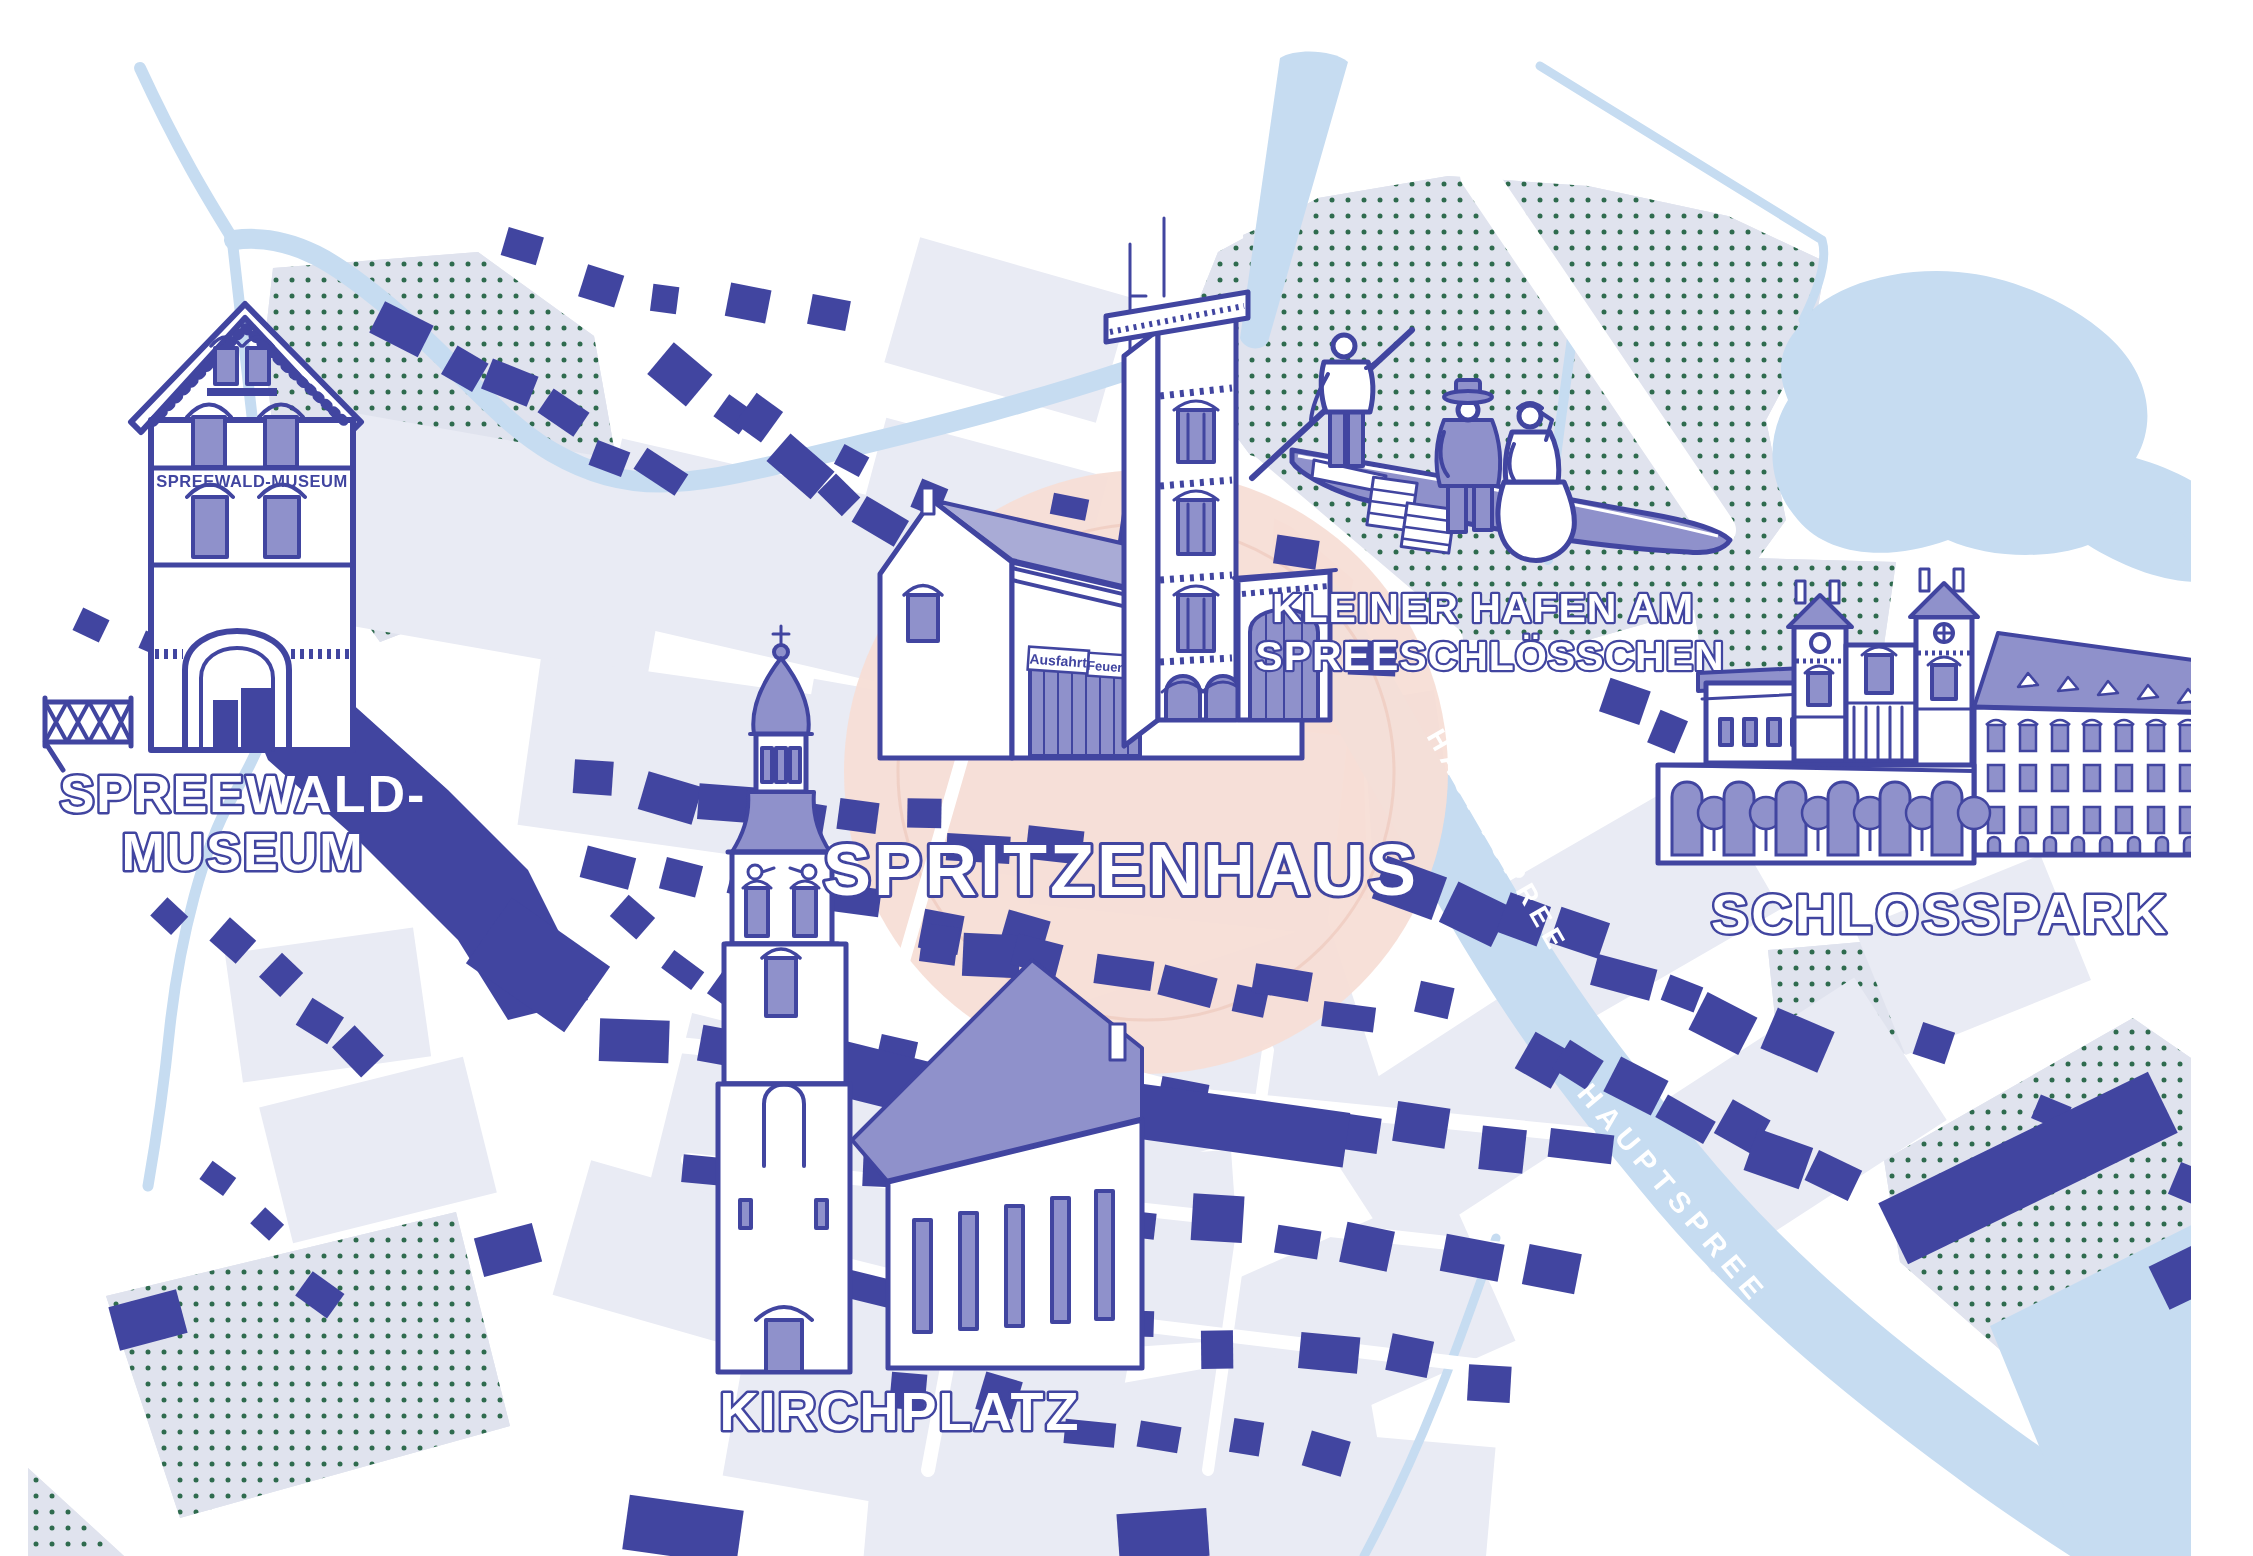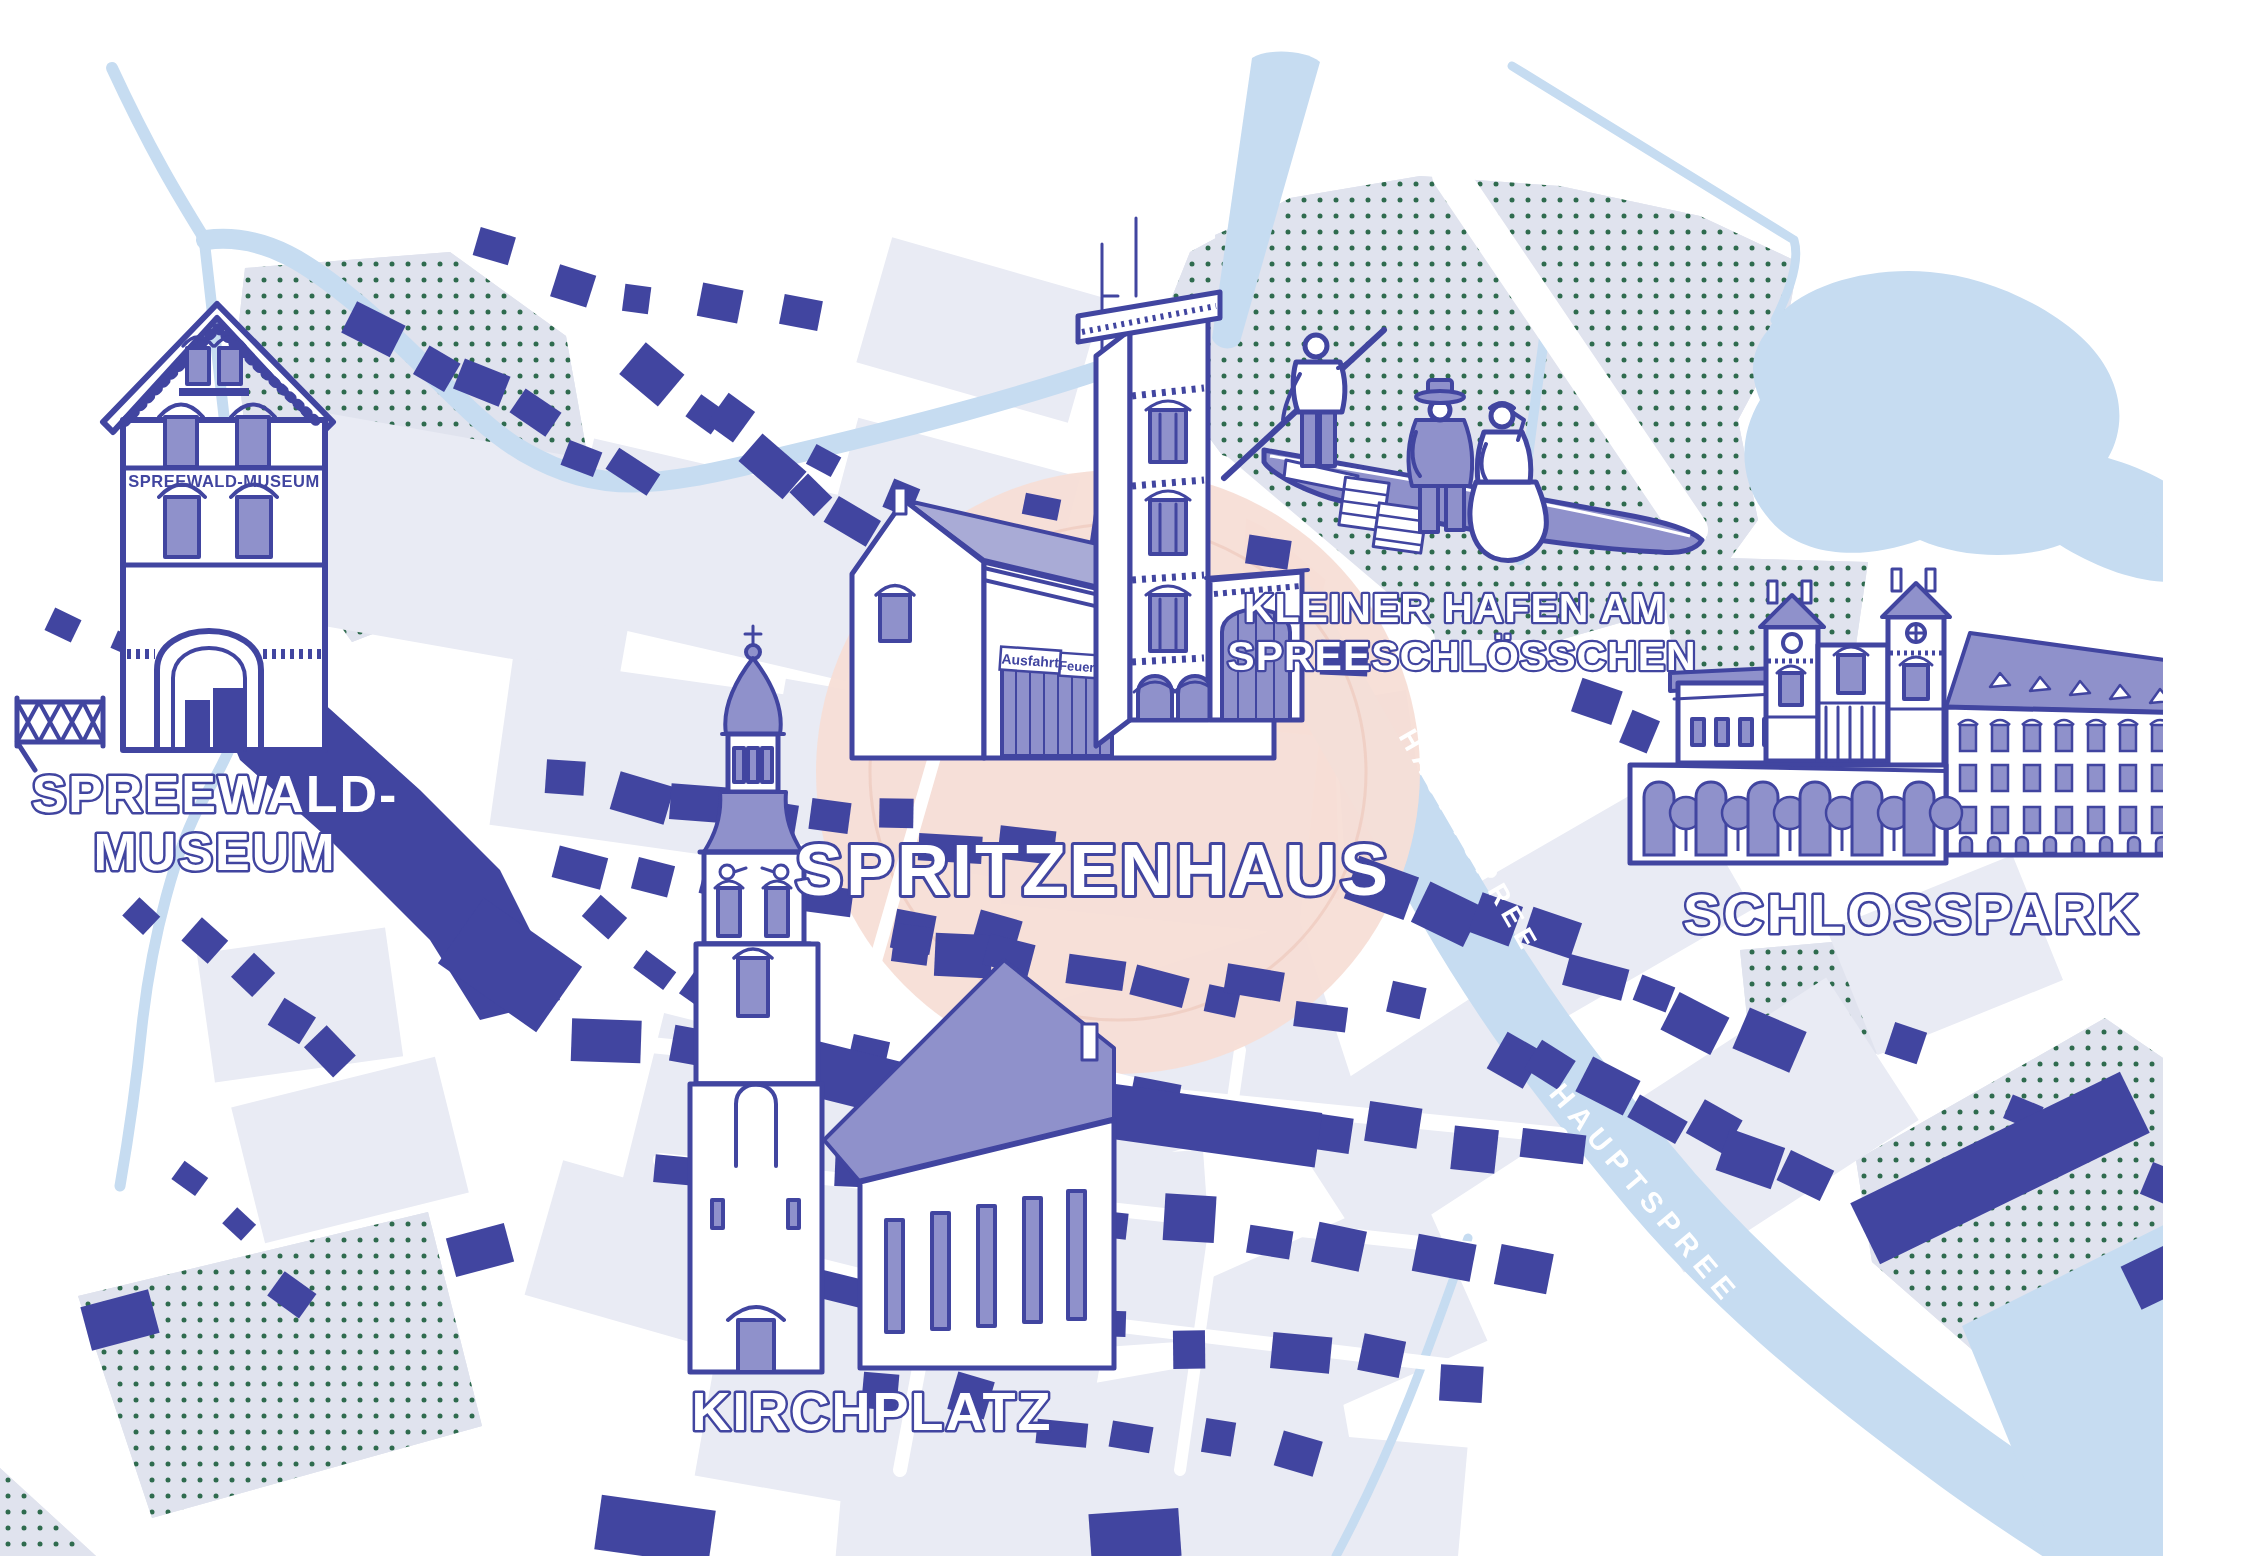--- a/index.html
+++ b/index.html
@@ -1,16 +1,16 @@
 <!DOCTYPE html>
 <html style="--ink: #4145a0; --purple: #8f91cb; --purple_light: #a9abd6; --water: #c6dcf1; --block: #e9ebf4; --dot_bg: #e0e3ee; --dot_green: #2f6b4e; --pink: #f7ded6; --pink_edge: #eec9bd; --patch_pink: #f5d5cc; --patch_mauve: #cdc7d8; --white: #ffffff;"><head>
 <meta charset="utf-8">
 <style>
   html,body{margin:0;padding:0;background:#fff;}
-  .stage{position:relative;width:2163px;height:1556px;overflow:hidden;background:#fff;}
+  .stage{position:relative;width:2163px;height:1556px;overflow:hidden;background:#fff;padding-left:28px;}
   svg{display:block;}
   .o{fill:none;stroke:var(--ink);stroke-width:5;stroke-linecap:round;stroke-linejoin:round;}
   .wf{fill:var(--white);stroke:var(--ink);stroke-width:5;stroke-linejoin:round;}
   .pf{fill:var(--purple);stroke:var(--ink);stroke-width:4;stroke-linejoin:round;}
   .lbl{font-family:"Liberation Sans",sans-serif;font-weight:bold;fill:#fff;
        paint-order:stroke;stroke:var(--ink);stroke-linejoin:round;text-anchor:middle;}
   .riv{font-family:"Liberation Sans",sans-serif;font-weight:bold;fill:#fff;}
   .sig{font-family:"Liberation Sans",sans-serif;font-weight:bold;fill:var(--ink);text-anchor:middle;}
 </style>
 </head>

